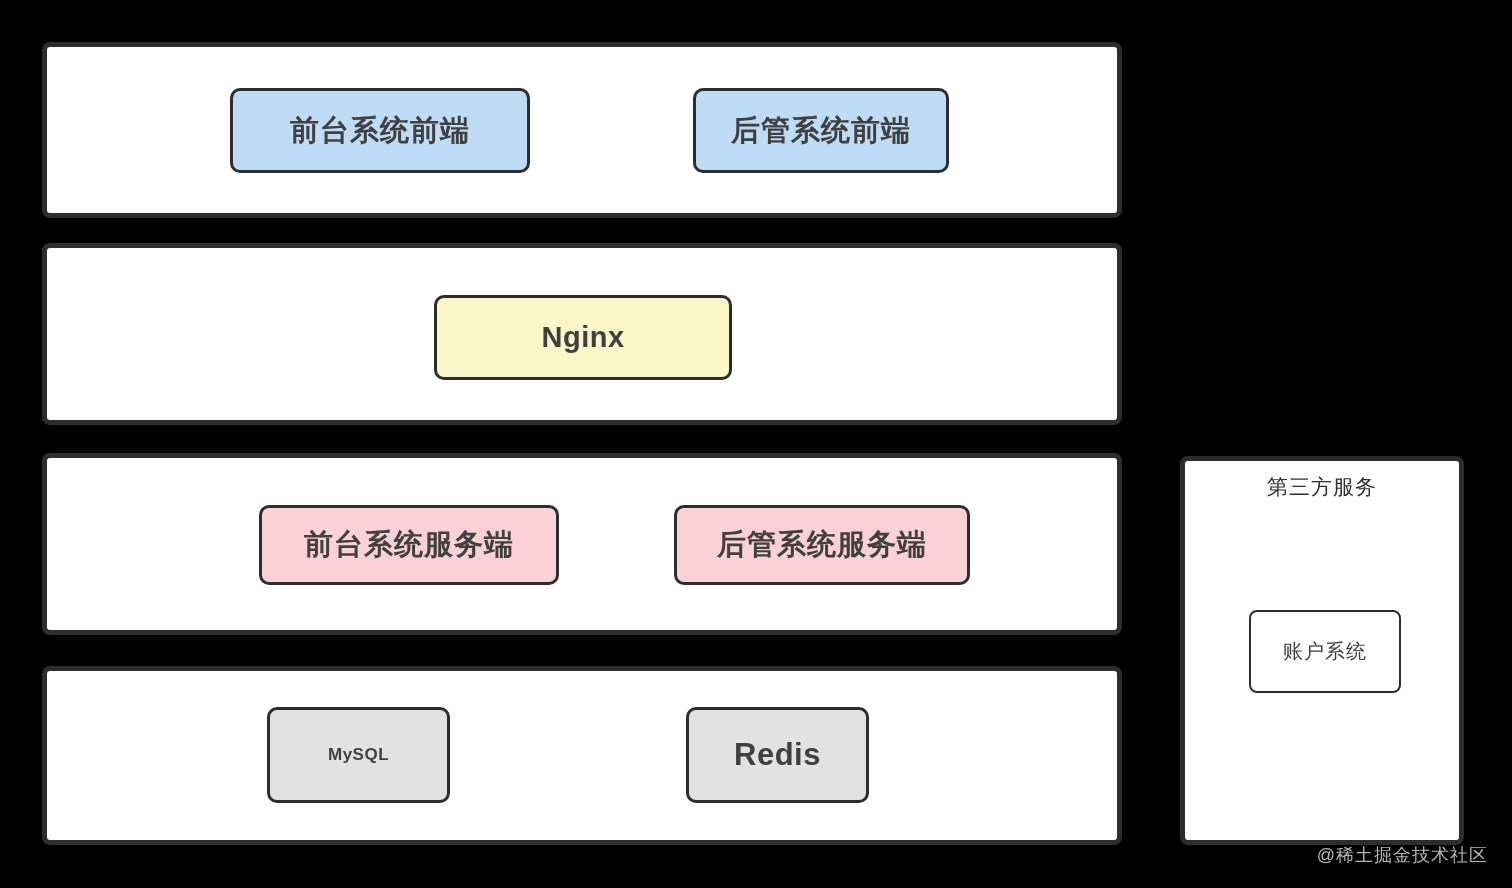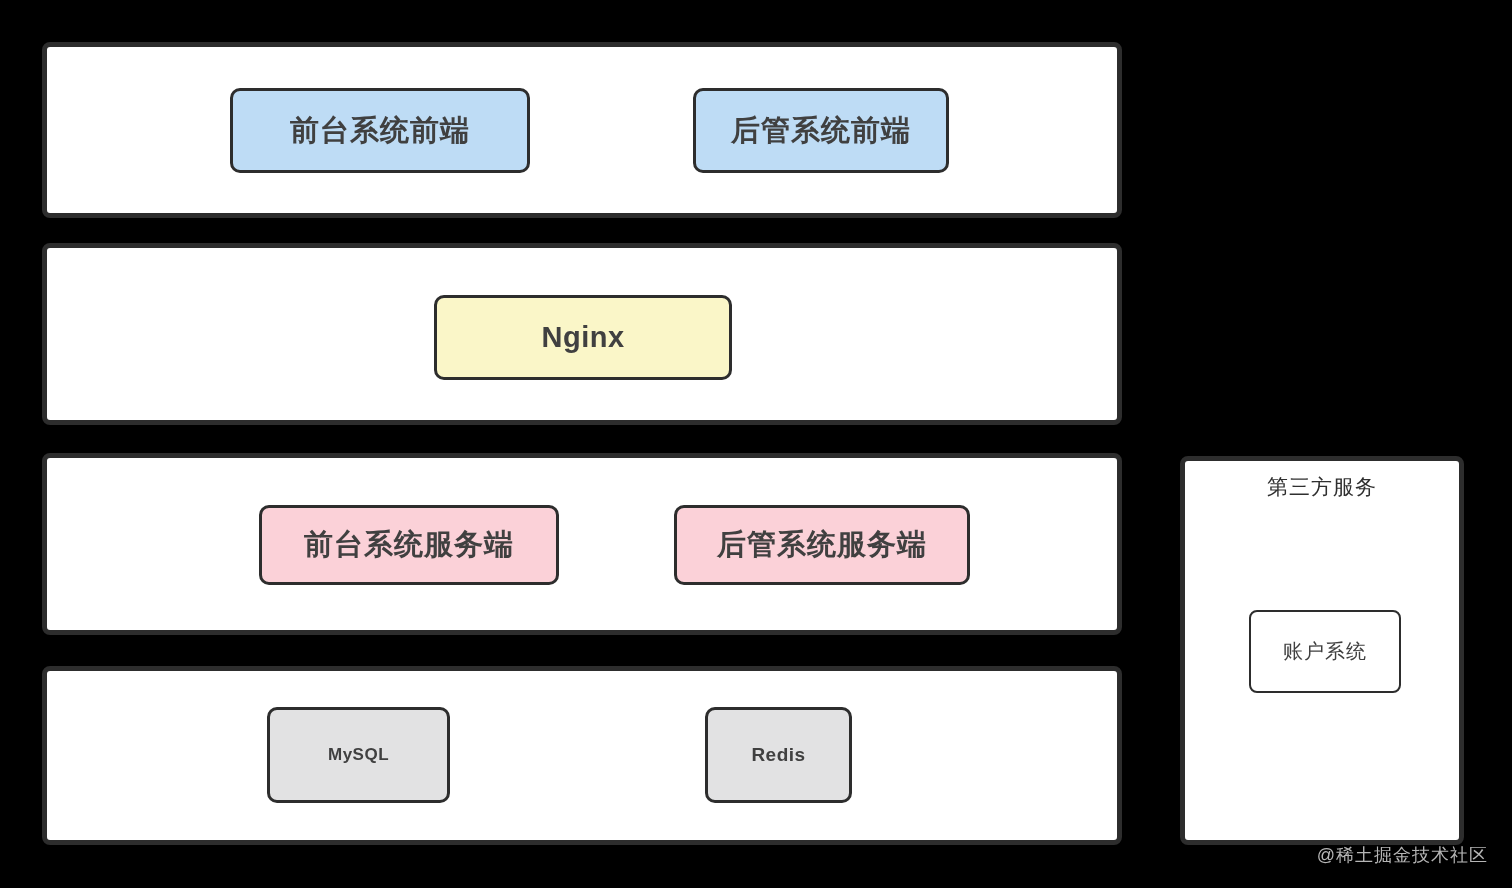--- a/index.html
+++ b/index.html
@@ -45,21 +45,21 @@
     white-space: nowrap;
   }
   .node.latin { font-weight: 600; letter-spacing: 0.5px; }
 
   #node-frontend-web { left: 183px; top: 41px; width: 300px; height: 85px; }
   #node-admin-web    { left: 616px; top: 41px; width: 256px; height: 85px; margin-left: 30px; }
   #node-nginx        { left: 387px; top: 47px; width: 298px; height: 85px; }
   #node-frontend-srv { left: 180px; top: 47px; width: 300px; height: 80px; margin-left: 32px; }
   #node-admin-srv    { left: 627px; top: 47px; width: 296px; height: 80px; }
   #node-mysql        { left: 220px; top: 36px; width: 183px; height: 96px; font-size: 17px; }
-  #node-redis        { left: 658px; top: 36px; width: 147px; height: 96px; font-size: 19px; }
+  #node-redis        { left: 639px; top: 36px; width: 183px; height: 96px; font-size: 31px; }
 
   #panel-title {
     position: absolute;
     top: 12px;
     left: 0;
     width: 100%;
     text-align: center;
     font-size: 21px;
     font-weight: 400;
     color: #2f2f2f;

